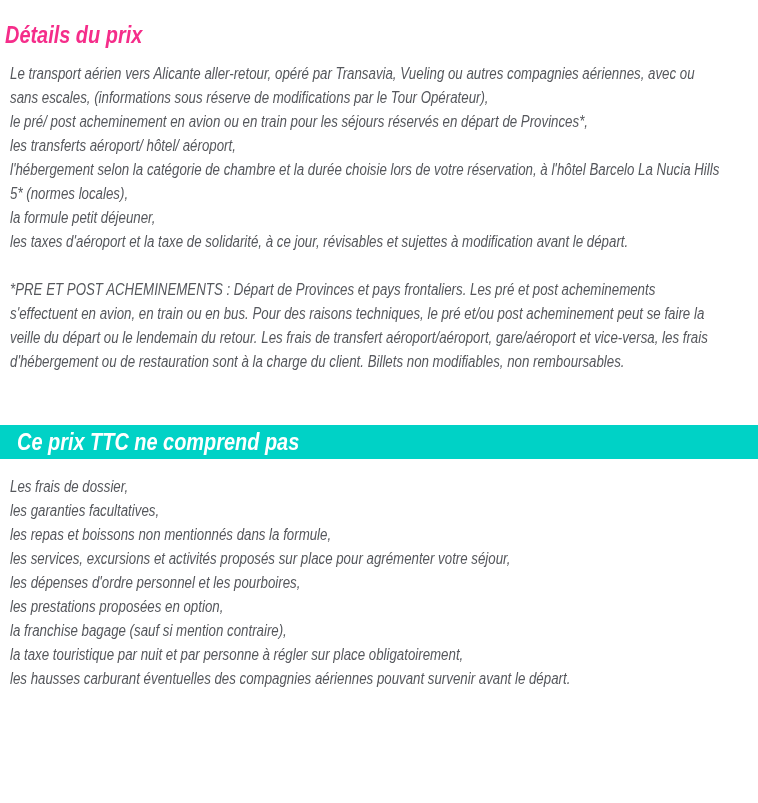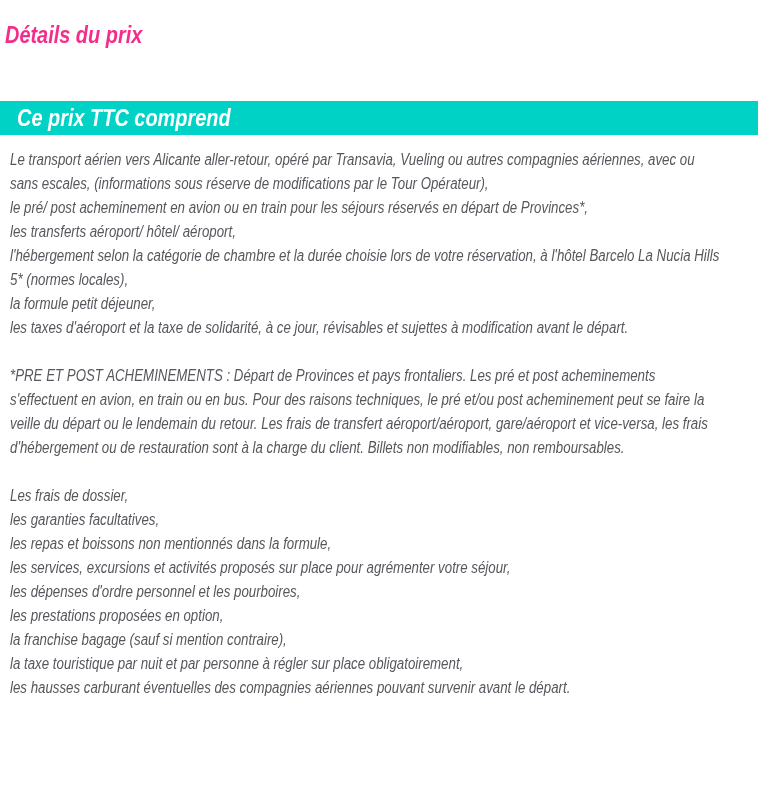--- a/index.html
+++ b/index.html
@@ -56,33 +56,30 @@
     font-size: 16px;
     padding-left: 10px;
   }
   .para .line {
     display: block;
     height: 24px;
     line-height: 24px;
   }
   .para-included { margin-top: 13px; }
   .para-note     { margin-top: 24px; text-align: right; }
-  .para-excluded { margin-top: 24px; }
+  .para-excluded { margin-top: 16px; }
 </style>
 </head>
 <body>
 
 <main class="page">
 
   <h1 class="page-title cx">Détails du prix</h1>
 
   <section>
-    <div class="banner banner-included">
-      <span class="banner-label cx">Ce prix TTC comprend</span>
-    </div>
 
     <div class="para para-included">
         <span class="line cx">Le transport aérien vers Alicante aller-retour, opéré par Transavia, Vueling ou autres compagnies aériennes, avec ou</span>
         <span class="line cx">sans escales, (informations sous réserve de modifications par le Tour Opérateur),</span>
         <span class="line cx">le pré/ post acheminement en avion ou en train pour les séjours réservés en départ de Provinces*,</span>
         <span class="line cx">les transferts aéroport/ hôtel/ aéroport,</span>
         <span class="line cx">l'hébergement selon la catégorie de chambre et la durée choisie lors de votre réservation, à l'hôtel Barcelo La Nucia Hills</span>
         <span class="line cx">5* (normes locales),</span>
         <span class="line cx">la formule petit déjeuner,</span>
         <span class="line cx">les taxes d'aéroport et la taxe de solidarité, à ce jour, révisables et sujettes à modification avant le départ.</span>
@@ -90,20 +87,23 @@
 
     <div class="para para-note">
         <span class="line cx">*PRE ET POST ACHEMINEMENTS : Départ de Provinces et pays frontaliers. Les pré et post acheminements</span>
         <span class="line cx">s'effectuent en avion, en train ou en bus. Pour des raisons techniques, le pré et/ou post acheminement peut se faire la</span>
         <span class="line cx">veille du départ ou le lendemain du retour. Les frais de transfert aéroport/aéroport, gare/aéroport et vice-versa, les frais</span>
         <span class="line cx">d'hébergement ou de restauration sont à la charge du client. Billets non modifiables, non remboursables.</span>
       </div>
   </section>
 
   <section>
+    <div class="banner banner-excluded">
+      <span class="banner-label cx">Ce prix TTC ne comprend pas</span>
+    </div>
 
     <div class="para para-excluded">
         <span class="line cx">Les frais de dossier,</span>
         <span class="line cx">les garanties facultatives,</span>
         <span class="line cx">les repas et boissons non mentionnés dans la formule,</span>
         <span class="line cx">les services, excursions et activités proposés sur place pour agrémenter votre séjour,</span>
         <span class="line cx">les dépenses d'ordre personnel et les pourboires,</span>
         <span class="line cx">les prestations proposées en option,</span>
         <span class="line cx">la franchise bagage (sauf si mention contraire),</span>
         <span class="line cx">la taxe touristique par nuit et par personne à régler sur place obligatoirement,</span>

